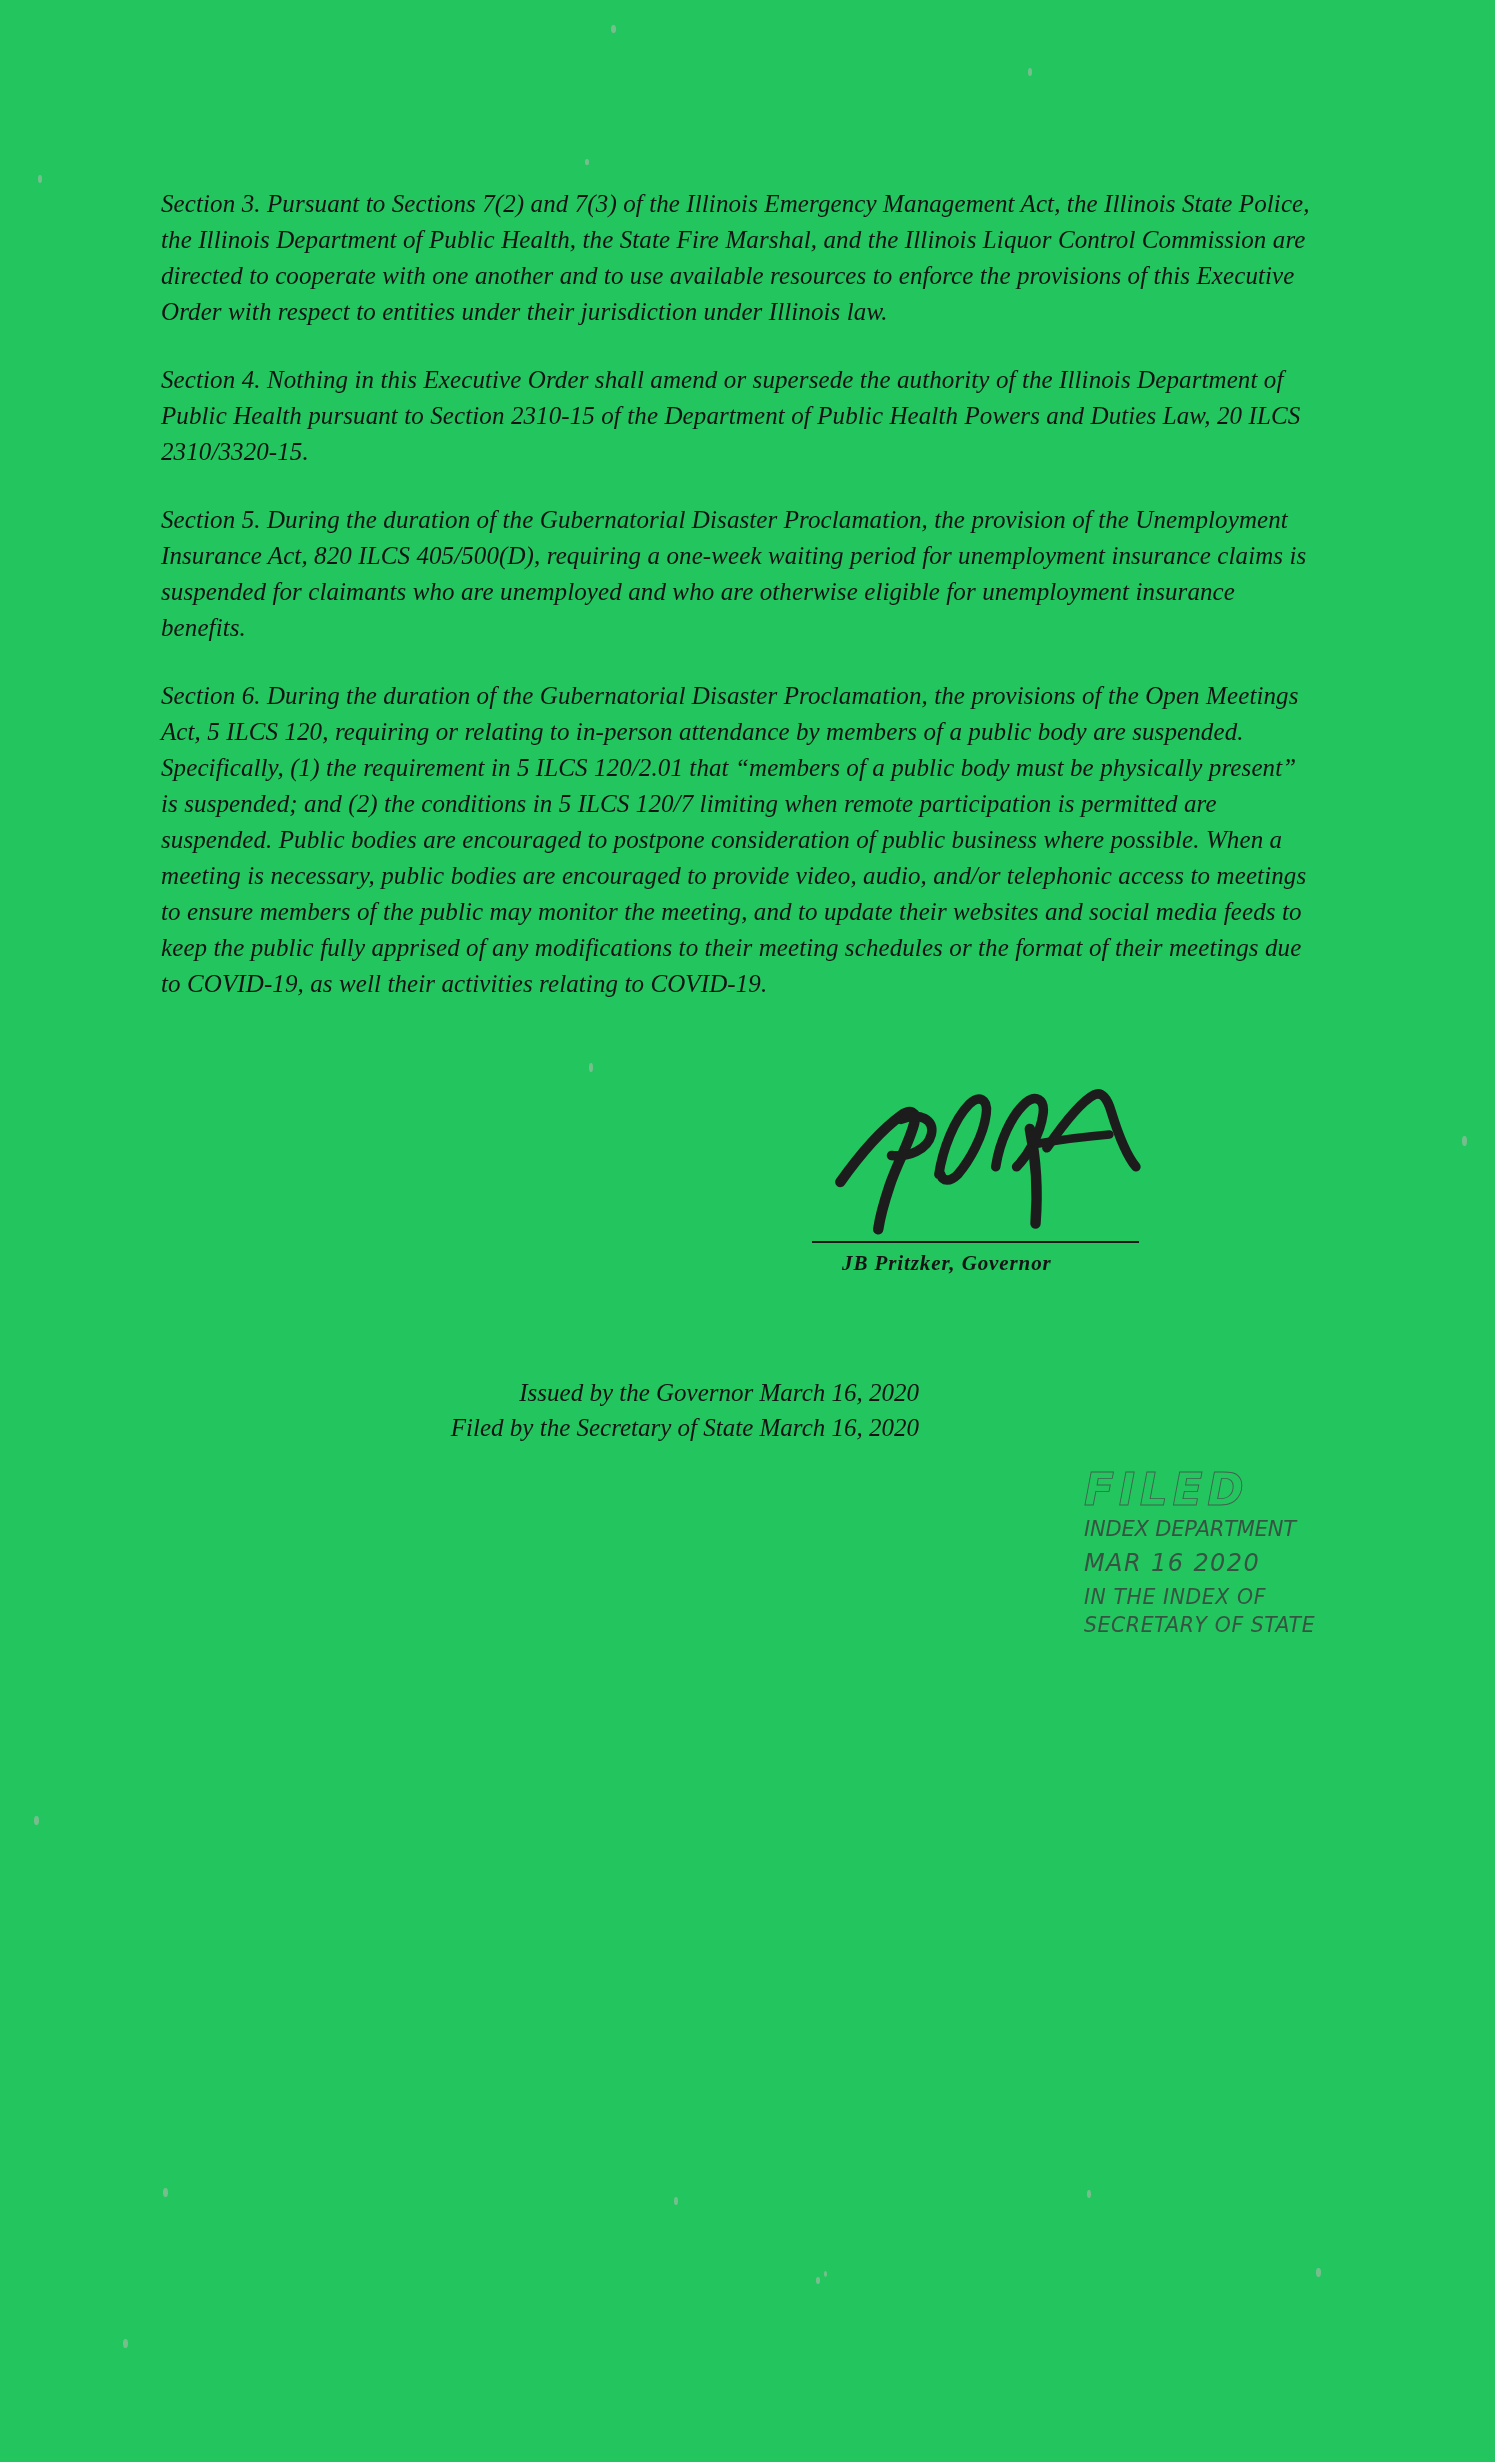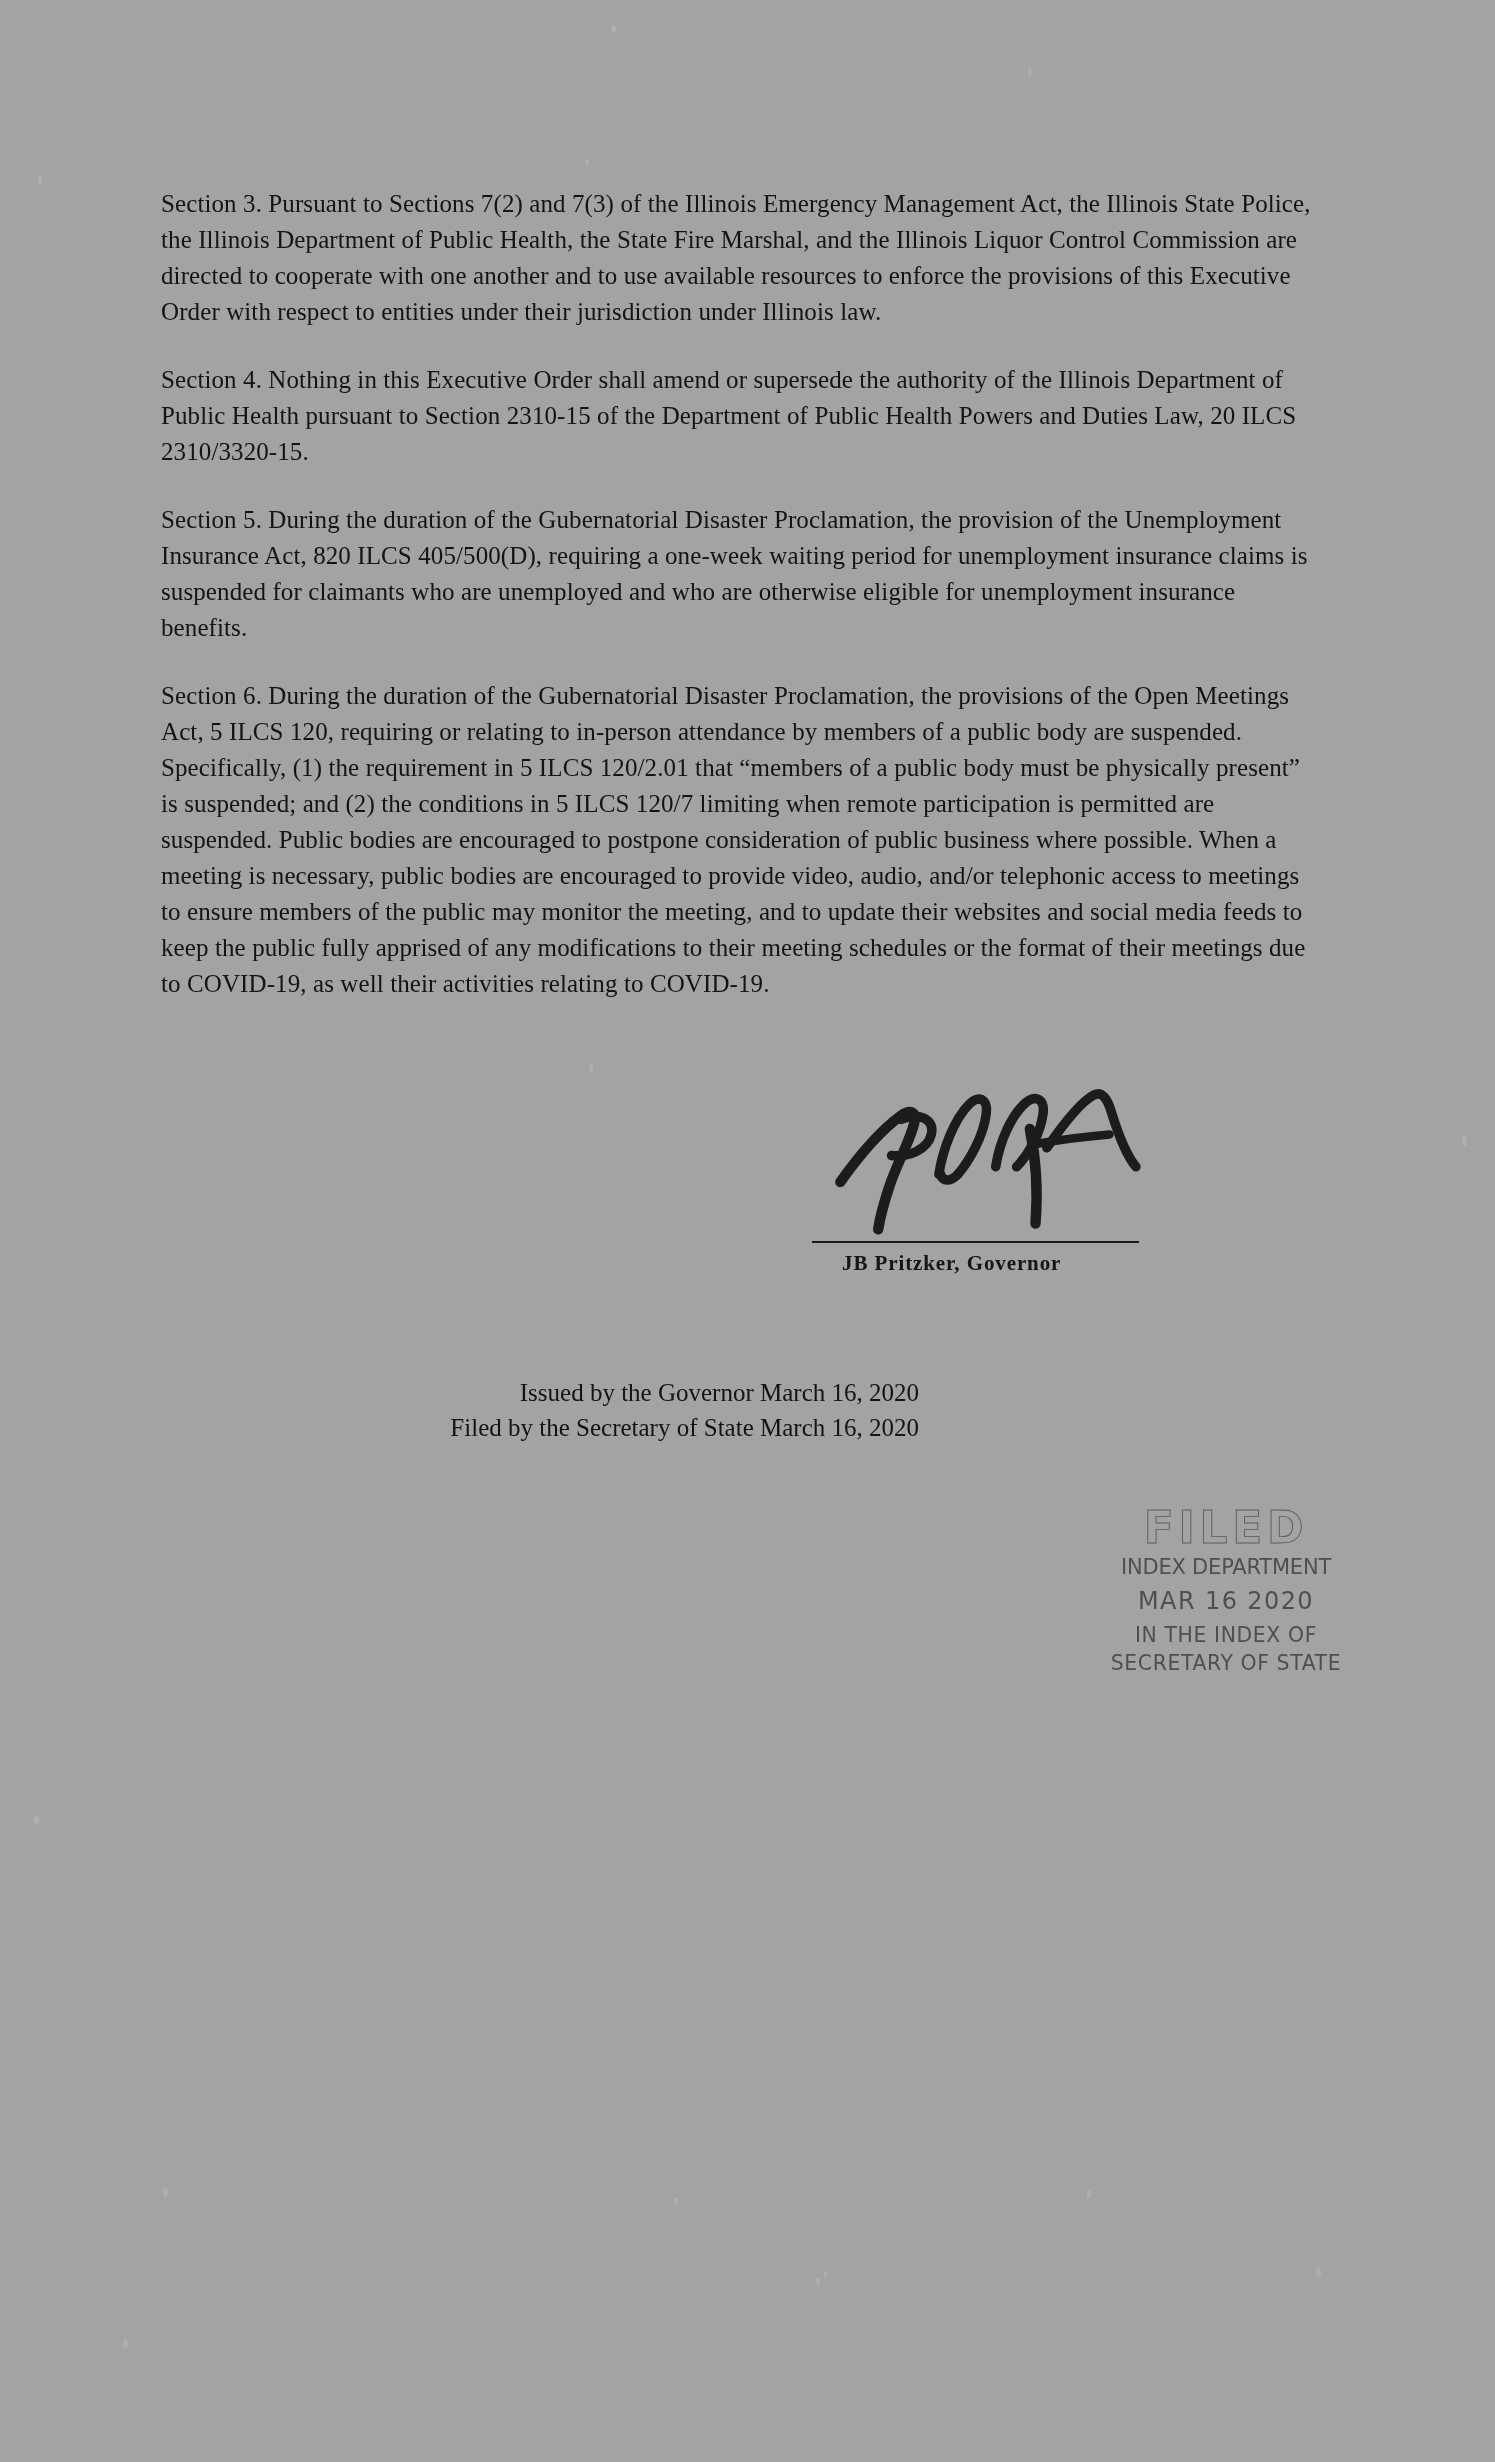--- a/index.html
+++ b/index.html
@@ -14,21 +14,22 @@
     position: relative;
     font-family: "Liberation Serif", "DejaVu Serif", serif;
     color: #111111;
     overflow: hidden;
   }
 
   
   #page-sheet {
     position: absolute;
     inset: 0;
-    background: #a3a3a3;
+    background: #22c55e;
+    font-style: italic;
   }
 
   
   .speck {
     position: absolute;
     background: #b9b9b4;
     border-radius: 50%;
     opacity: .55;
   }
 
@@ -91,23 +92,22 @@
   .issuance-line {
     font-size: 25px;
     line-height: 35px;
     color: #141414;
   }
 
   
   #filed-stamp {
     position: absolute;
     left: 1084px;
-    top: 1504px;
+    top: 1466px;
     width: 284px;
-    text-align: center;
     color: #3c3c3c;
     font-family: "DejaVu Sans", "Liberation Sans", sans-serif;
     opacity: .82;
   }
   #stamp-filed-word {
     font-size: 44px;
     letter-spacing: 4.7px;
     font-weight: bold;
     -webkit-text-stroke: 0.9px #4a4a4a;
     color: transparent;

